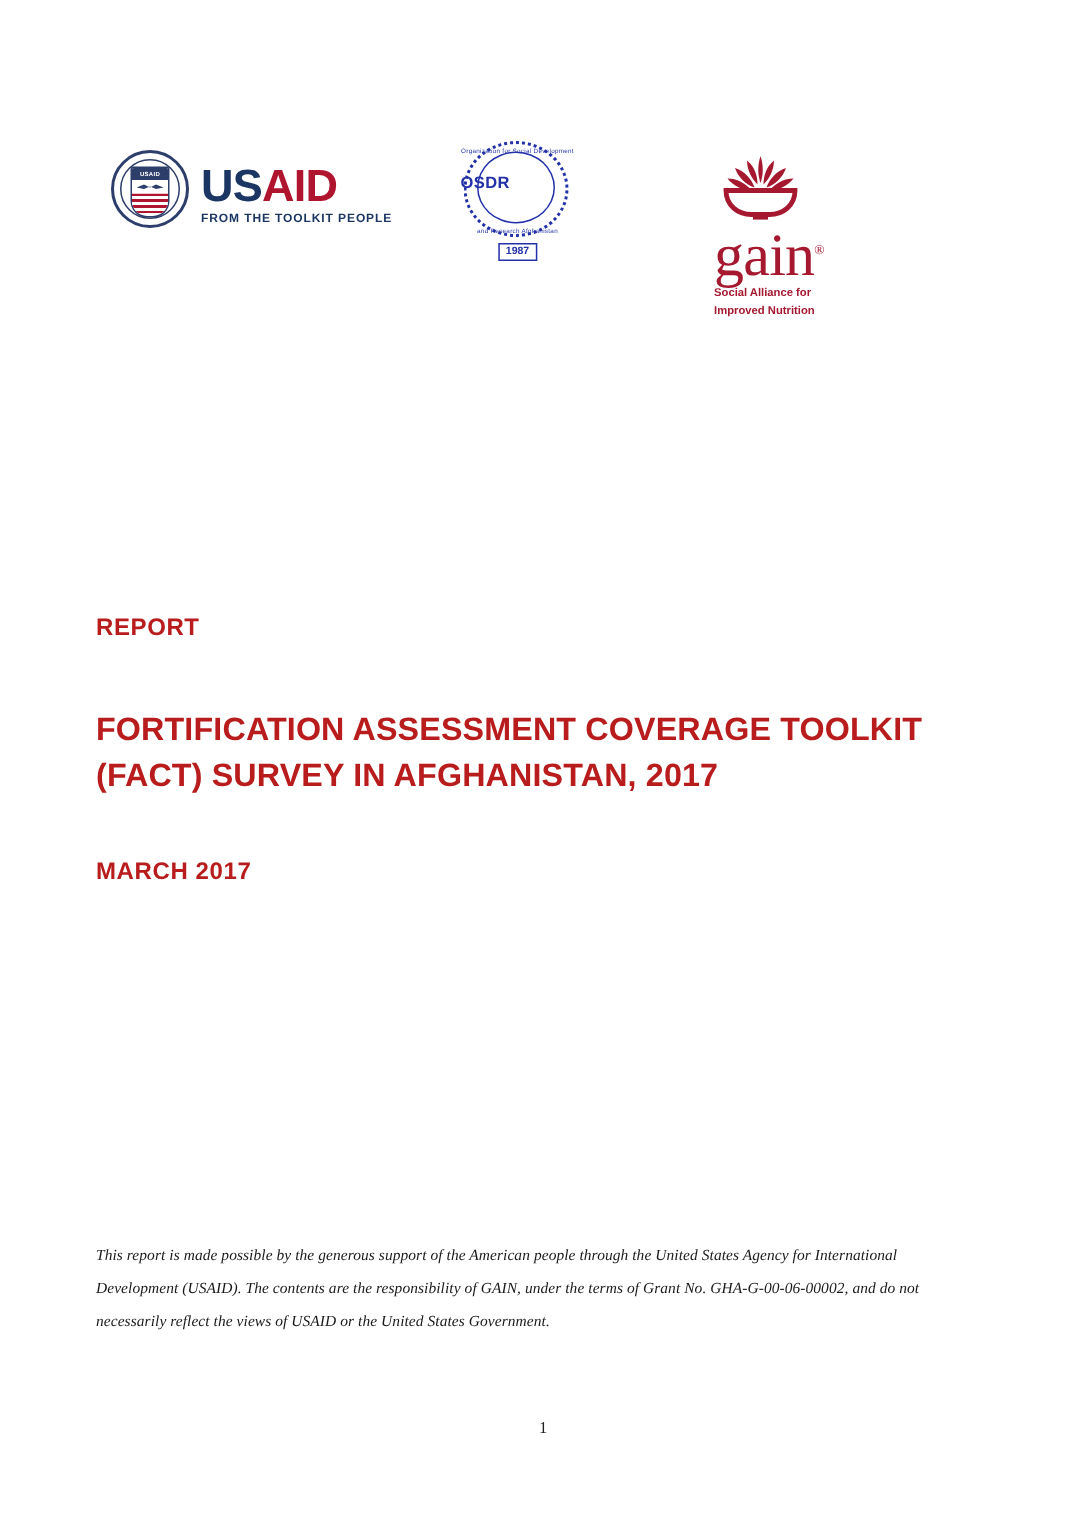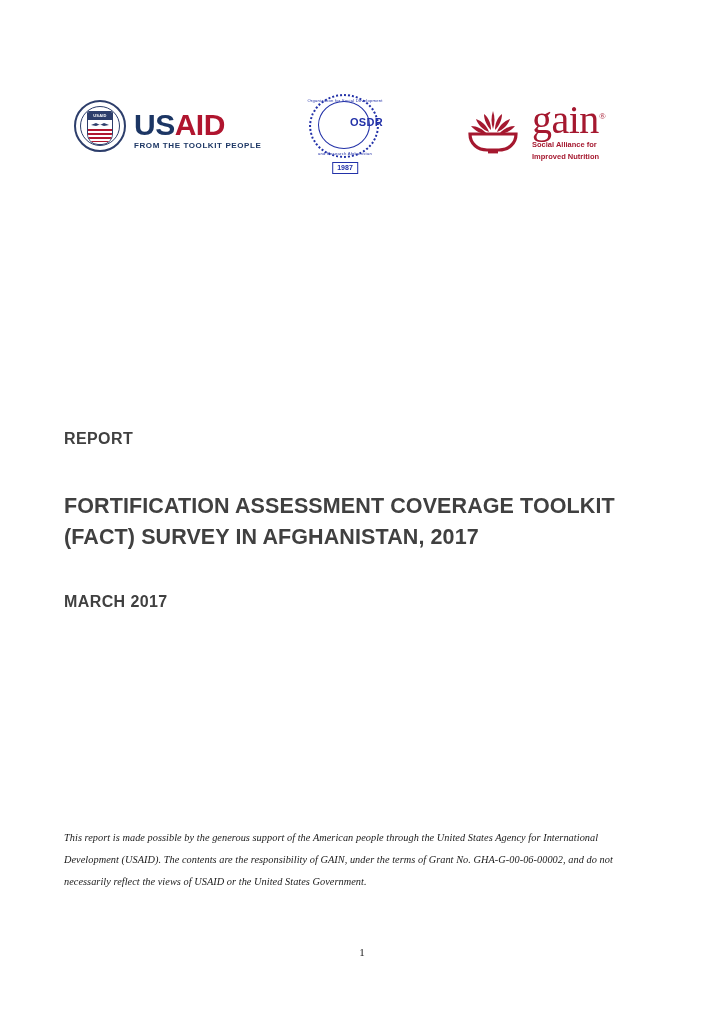--- a/index.html
+++ b/index.html
@@ -151,21 +151,21 @@
     height: 48px;
     border-radius: 50%;
     border: 1.5px solid #2231a8;
     box-sizing: border-box;
   }
   .osdr-text {
     position: absolute;
     left: 0;
     right: 0;
     top: 24px;
-    text-align: right;
+    text-align: left;
     font-size: 11px;
     font-weight: bold;
     color: #2231a8;
     letter-spacing: 0.3px;
   }
   .osdr-ring-label {
     position: absolute;
     left: 0; right: 0; top: 6px;
     text-align: center;
     font-size: 4.2px;
@@ -181,21 +181,21 @@
     bottom: 4px;
     border: 1px solid #2231a8;
     color: #2231a8;
     font-size: 7px;
     font-weight: bold;
     padding: 0 4px;
     line-height: 10px;
   }
 
   
-  .logo-gain { left: 466px; top: 6px; }
+  .logo-gain { left: 466px; top: 6px; flex-direction: column; }
   .gain-bowl {
     width: 56px;
     height: 50px;
     position: relative;
     flex: 0 0 auto;
   }
   .gain-words { margin-left: 10px; }
   .gain-main {
     font-family: "Liberation Serif", serif;
     font-size: 40px;
@@ -215,23 +215,23 @@
     line-height: 10px;
     font-weight: bold;
     margin-top: 2px;
     white-space: nowrap;
   }
 
   
   .title-block {
     position: absolute;
     left: 64px;
-    top: 428px;
+    top: 408px;
     width: 580px;
-    color: #404040;
+    color: #b91c1c;
   }
   .report-label {
     font-size: 16px;
     font-weight: bold;
     letter-spacing: 0.4px;
     line-height: 22px;
   }
   .doc-title {
     margin-top: 41px;
     font-size: 21.5px;

